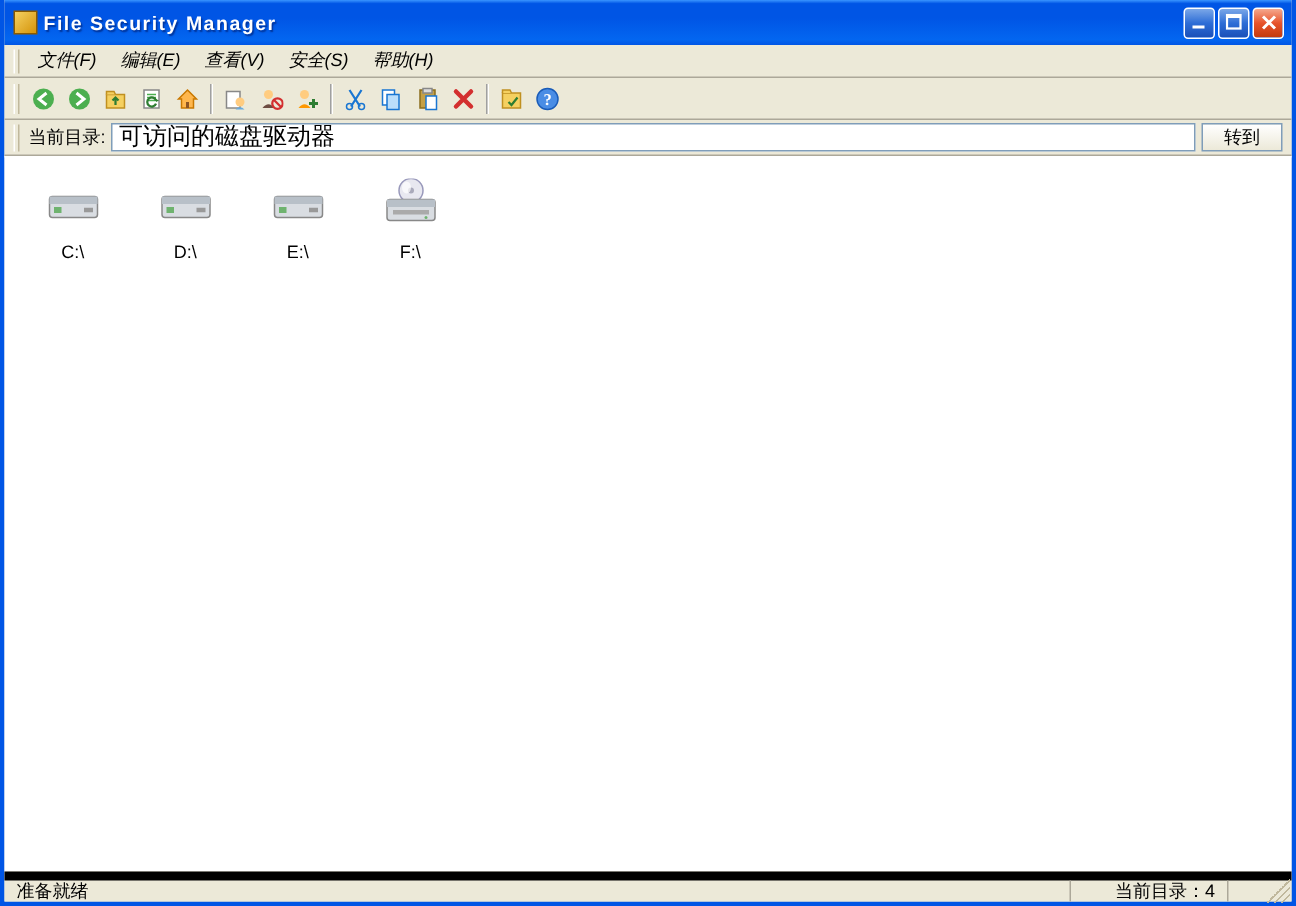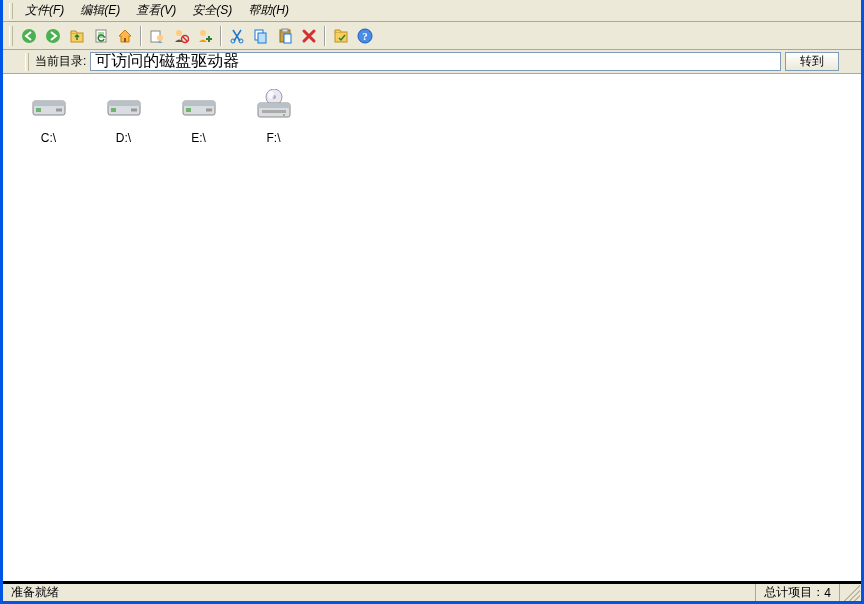--- a/index.html
+++ b/index.html
@@ -88,21 +88,21 @@
   display:flex; align-items:center; justify-content:center;
   cursor:pointer; border:1px solid transparent;
 }
 .tsep { width:2px; height:20px; border-left:1px solid #a0a0a0; border-right:1px solid #fff; margin:0 2px;}
 
 .addrbar {
   height: 24px;
   background: #ece9d8;
   border-bottom: 1px solid #aca899;
   display:flex; align-items:center;
-  padding: 0 22px; gap:4px;
+  padding: 0 6px; gap:4px;
 }
 .addrbar .grip {
   width: 4px; height: 18px;
   border-left: 1px solid #fff; border-right:1px solid #c0b89c;
   margin-right: 2px;
 }
 .addrlabel { white-space:nowrap; }
 .addrinput {
   flex:1; height:19px;
   border:1px solid #7f9db9;
@@ -136,23 +136,24 @@
   display:flex; flex-direction:column; align-items:center;
   padding-top:4px;
   cursor:pointer;
 }
 .drive .dicon { width:40px; height:32px; display:flex; align-items:center; justify-content:center;}
 .drive .dlabel { margin-top:10px; font-size:12px; text-align:center; }
 
 .statusbar {
   height: 20px;
   background:#ece9d8;
-  border-top:3px solid #000000;
+  border-top:6px solid #000000;
   display:flex; align-items:center;
   font-size:12px;
+  gap:21px;
 }
 .statusbar .cell {
   height:100%; display:flex; align-items:center;
   padding: 0 8px;
   border-right:1px solid #aca899;
 }
 .statusbar .cell.left { flex:1; }
 .statusbar .grip-corner {
   width:16px; height:16px;
   margin-left:4px; margin-right:1px;
@@ -160,20 +161,42 @@
     linear-gradient(135deg, transparent 50%, #c0b89c 50%, #c0b89c 55%, transparent 55%,
                     transparent 65%, #c0b89c 65%, #c0b89c 70%, transparent 70%,
                     transparent 80%, #c0b89c 80%, #c0b89c 85%, transparent 85%);
 }
 </style>
 </head>
 <body>
 
 <div class="window">
 
+  <div class="titlebar">
+    <div class="app-icon"></div>
+    <div class="title">File Security Manager</div>
+    <div class="winbtns">
+      <div class="winbtn min">
+        <svg width="12" height="12">
+            <rect x="1" y="8" width="8" height="2" fill="#fff"></rect>
+          </svg>
+      </div>
+      <div class="winbtn max">
+        <svg width="12" height="12">
+            <rect x="1" y="1" width="9" height="9" fill="none" stroke="#fff" stroke-width="1.5"></rect>
+            <rect x="1" y="1" width="9" height="2" fill="#fff"></rect>
+          </svg>
+      </div>
+      <div class="winbtn close">
+        <svg width="12" height="12">
+            <path d="M2 2 L10 10 M10 2 L2 10" stroke="#fff" stroke-width="2"></path>
+          </svg>
+      </div>
+    </div>
+  </div>
 
   <div class="menubar">
     <div class="grip"></div>
     <div class="menuitem">文件(F)</div>
     <div class="menuitem">编辑(E)</div>
     <div class="menuitem">查看(V)</div>
     <div class="menuitem">安全(S)</div>
     <div class="menuitem">帮助(H)</div>
   </div>
 
@@ -330,19 +353,19 @@
             <circle cx="30" cy="26" r="1" fill="#6fb36f"></circle>
           </svg>
       </div>
       <div class="dlabel">F:\</div>
     </div>
   </div>
 
   <div class="statusbar">
     <div class="cell left">准备就绪</div>
     <div class="cell">
-      <span>总计项目：</span>
+      <span>当前目录：</span>
       <span>4</span>
     </div>
     <div class="grip-corner"></div>
   </div>
 
 </div>
 
 </body></html>

